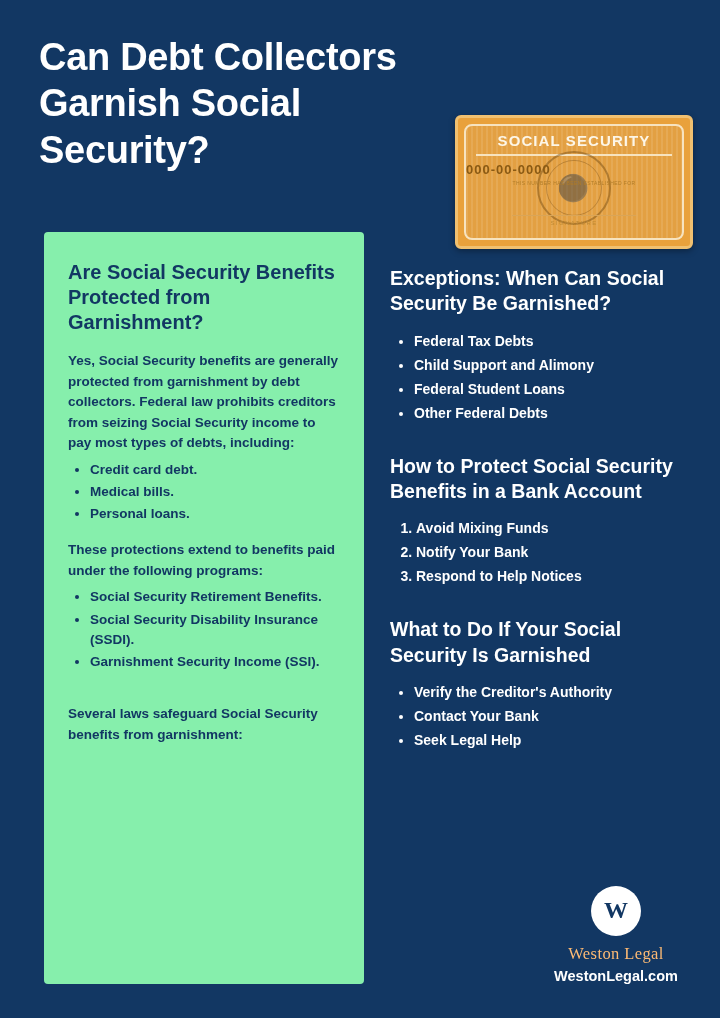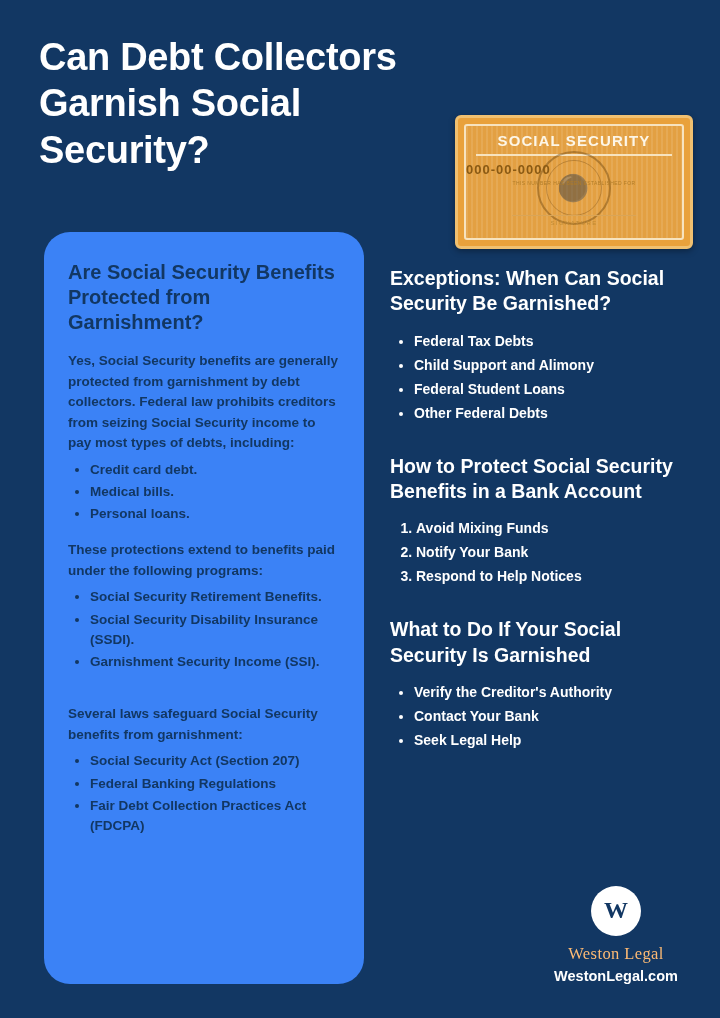--- a/index.html
+++ b/index.html
@@ -47,21 +47,21 @@
     box-shadow: 0 2px 6px rgba(0,0,0,0.35);
     overflow: hidden;
   }
   .ss-card-inner {
     position: absolute;
     left: 6px;
     top: 6px;
     right: 6px;
     bottom: 6px;
     border: 2px solid #f7e3bf;
-    border-radius: 3px;
+    border-radius: 8px;
     background:
       repeating-linear-gradient(90deg, rgba(255,255,255,0.10) 0 2px, rgba(0,0,0,0) 2px 5px),
       #e3a042;
   }
   .ss-head {
     position: absolute;
     top: 6px;
     left: 0;
     right: 0;
     text-align: center;
@@ -143,22 +143,22 @@
     line-height: 1;
   }
 
   
   .panel {
     position: absolute;
     left: 44px;
     top: 232px;
     width: 320px;
     height: 752px;
-    background: #3b82f6;
-    border-radius: 26px;
+    background: #86efac;
+    border-radius: 4px;
   }
   .panel-inner {
     padding: 28px 24px 20px 24px;
     color: #123763;
   }
   .panel h2 {
     margin: 0 0 16px 0;
     font-size: 20px;
     line-height: 1.25;
     font-weight: bold;
@@ -293,25 +293,20 @@
       <p>These protections extend to benefits paid under the following programs:</p>
       <ul>
         <li>Social Security Retirement Benefits.</li>
         <li>Social Security Disability Insurance (SSDI).</li>
         <li>Garnishment Security Income (SSI).</li>
       </ul>
 
       <div class="gap"></div>
 
       <p>Several laws safeguard Social Security benefits from garnishment:</p>
-      <ul>
-        <li>Social Security Act (Section 207)</li>
-        <li>Federal Banking Regulations</li>
-        <li>Fair Debt Collection Practices Act (FDCPA)</li>
-      </ul>
     </div>
   </div>
 
   <div class="right">
 
     <h2>Exceptions: When Can Social Security Be Garnished?</h2>
     <ul>
       <li>Federal Tax Debts</li>
       <li>Child Support and Alimony</li>
       <li>Federal Student Loans</li>

